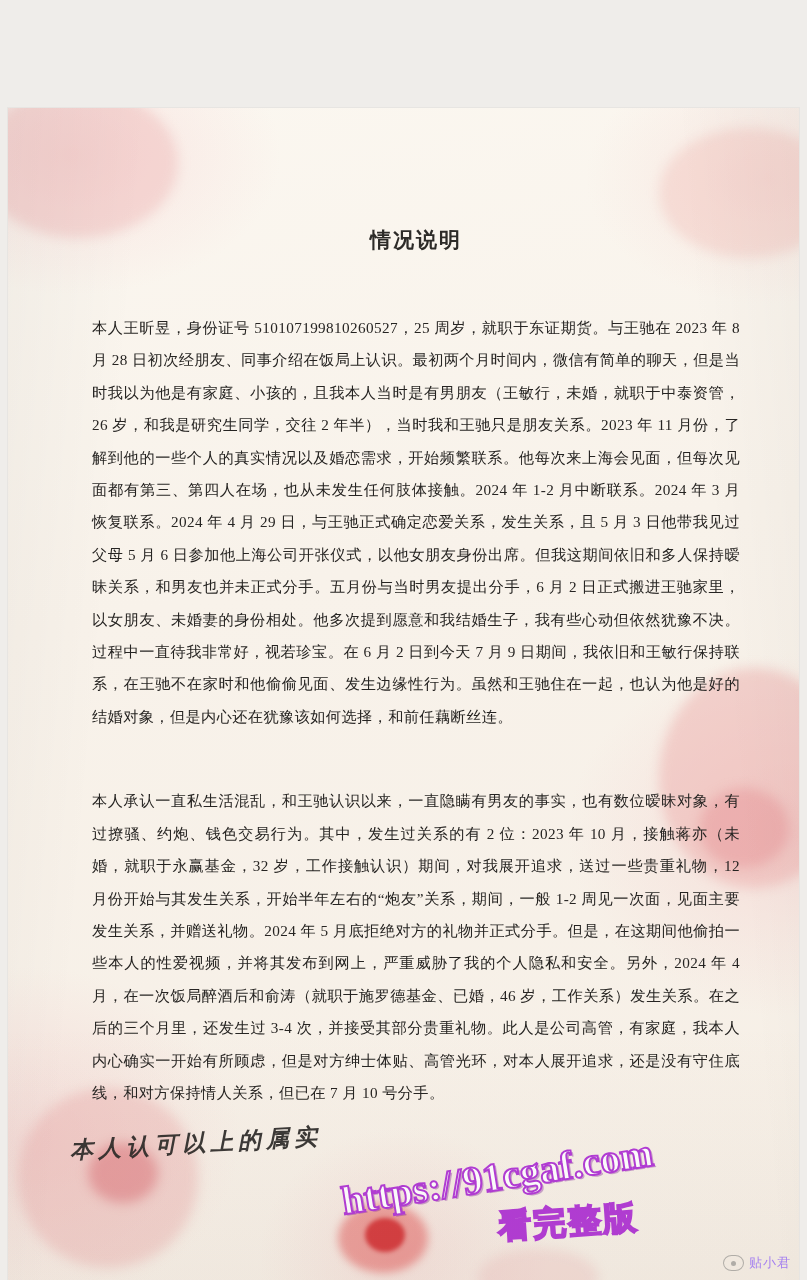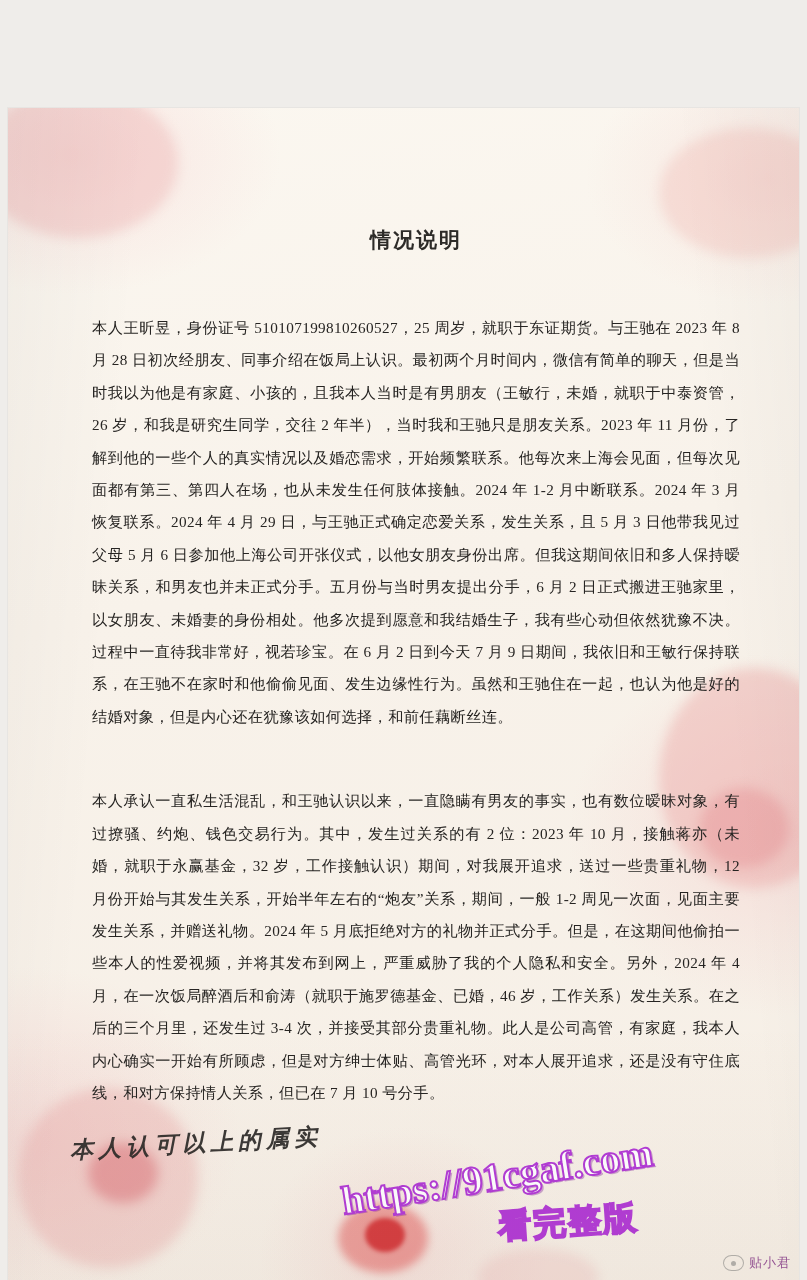--- a/index.html
+++ b/index.html
@@ -163,21 +163,21 @@
     position: absolute;
     left: 50%; top: 50%;
     width: 5px; height: 5px;
     margin: -2.5px 0 0 -2.5px;
     background: #9b9995;
     border-radius: 50%;
   }
   .weibo-name {
     font-family: "Liberation Sans", "DejaVu Sans", sans-serif;
     font-size: 13px;
-    color: #701a75;
+    color: #8b5cf6;
     letter-spacing: 1px;
   }
 </style>
 </head>
 <body>
 
 <div id="page-root">
 
   <div class="paper">
 

